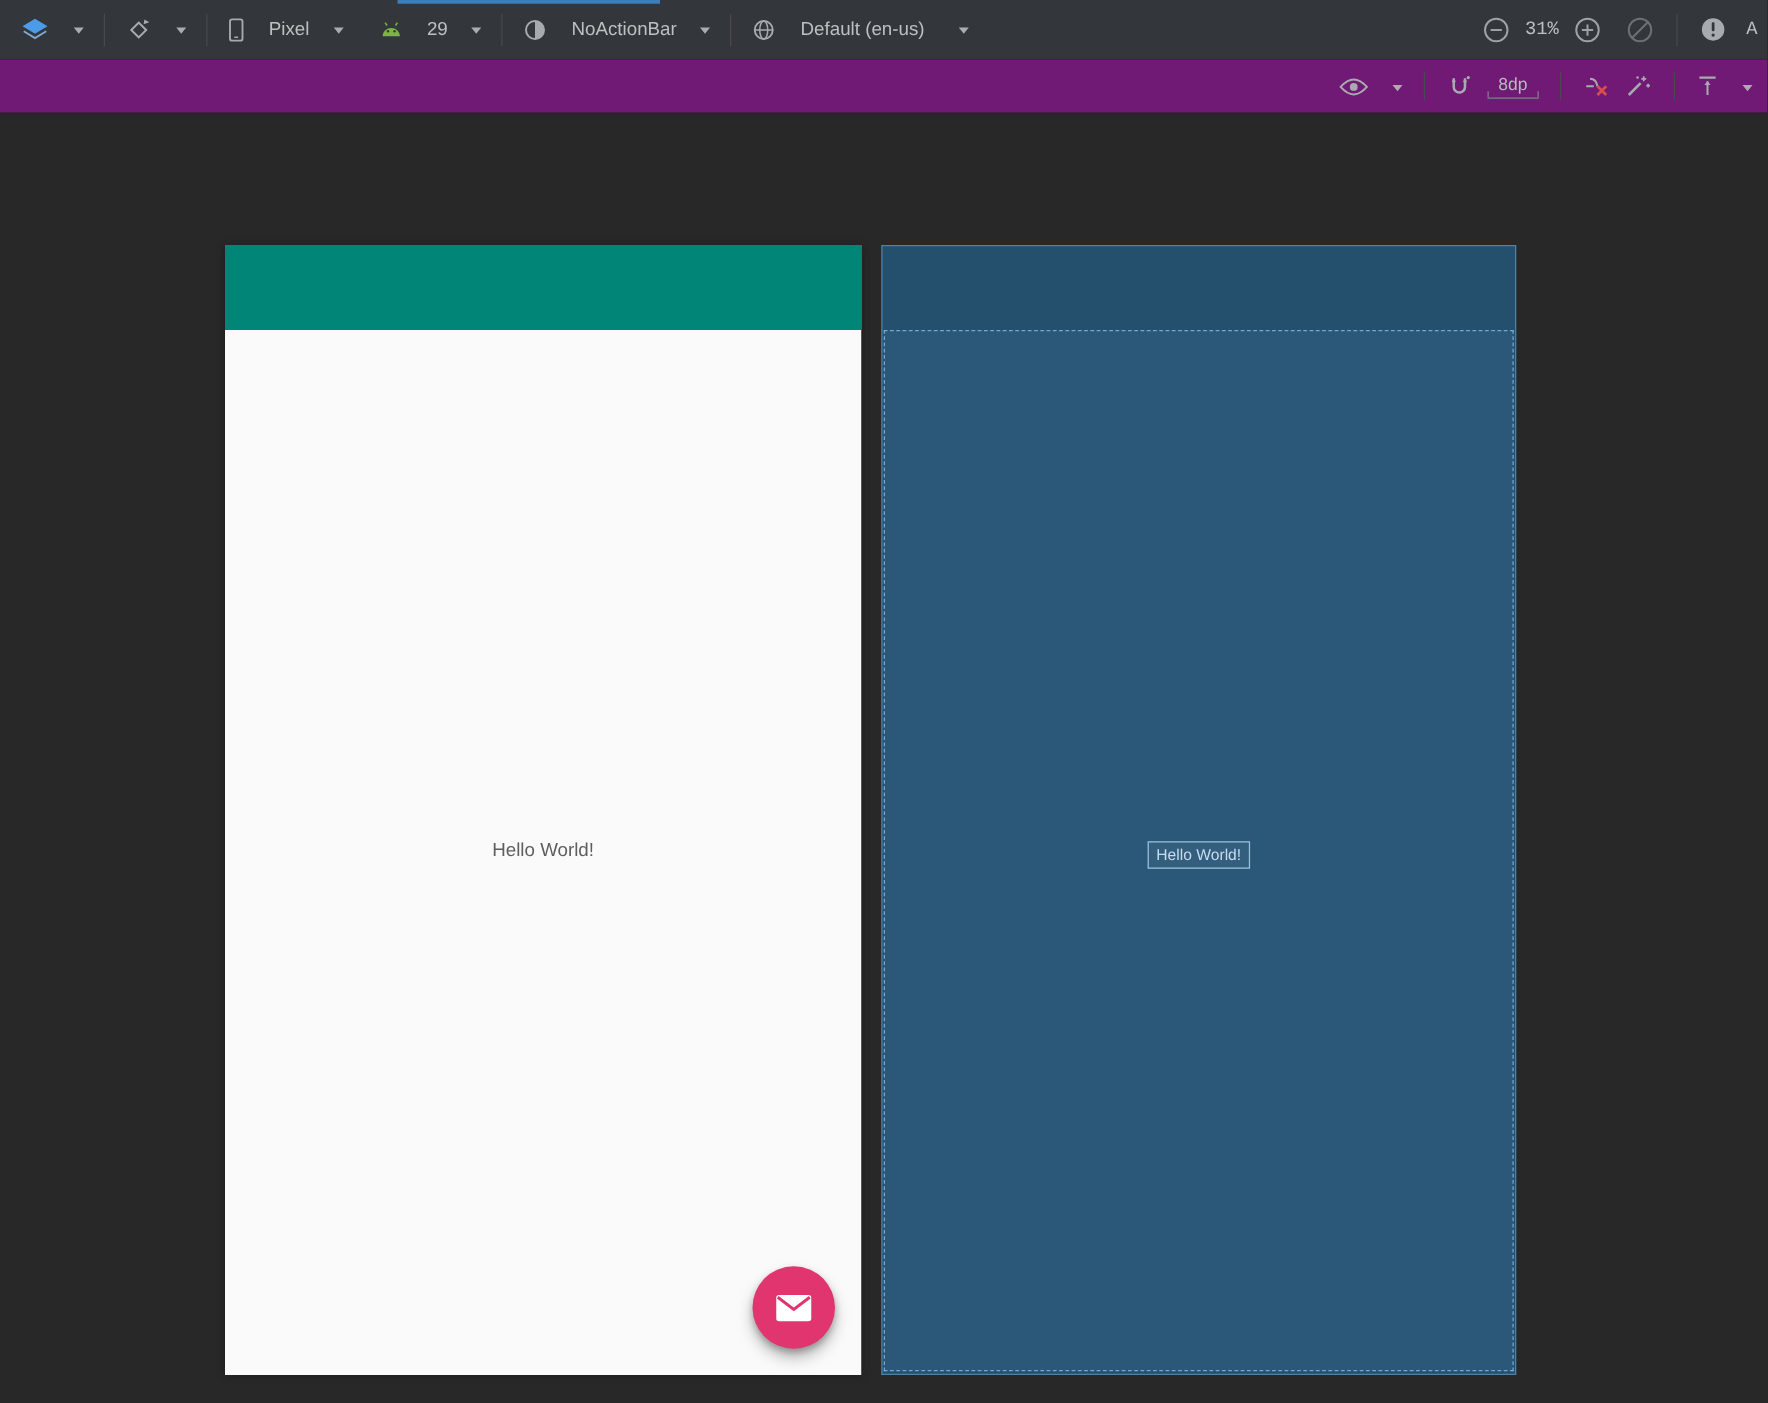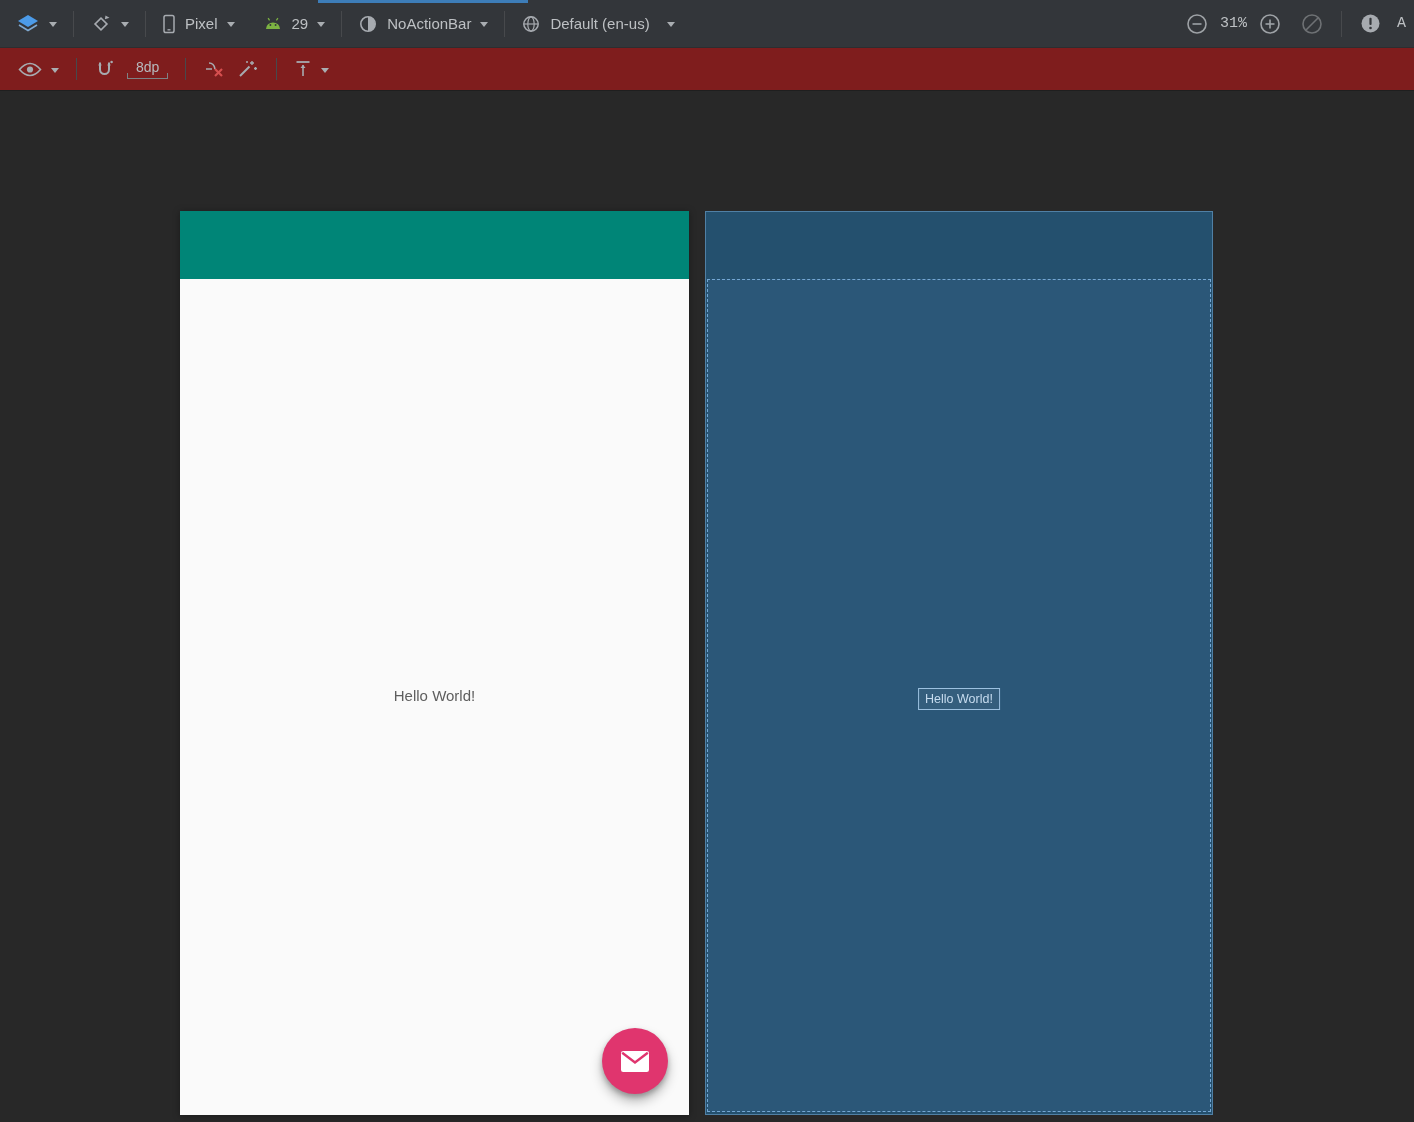--- a/index.html
+++ b/index.html
@@ -3,39 +3,39 @@
 <meta charset="utf-8">
 <style>
   html,body{margin:0;padding:0;}
   body{width:1414px;height:1122px;font-family:"Liberation Sans",sans-serif;background:#282828;}
   .app{position:relative;width:1414px;height:1122px;overflow:hidden;}
 
   
   .toolbar{position:absolute;left:0;right:0;display:flex;align-items:center;box-sizing:border-box;}
   .toolbar-top{top:0;height:48px;padding:0 6px 0 10px;border-bottom:1px solid #2c2e30;}
   .toolbar-second{top:48px;height:43px;padding:0 6px 0 12px;border-bottom:1px solid #1f1f1f;}
-  .tb-btn{display:flex;align-items:center;gap:9px;background:none;border:none;padding:4px 6px;cursor:default;}
+  .tb-btn{display:flex;align-items:center;gap:19px;background:none;border:none;padding:4px 6px;cursor:default;}
   .tb-label{color:#BDC0C3;font-size:15px;white-space:nowrap;}
   .caret{width:0;height:0;border-left:4.5px solid transparent;border-right:4.5px solid transparent;border-top:5px solid #A9ADB1;margin-top:2px;flex:0 0 auto;}
   .sep{width:1px;height:26px;background:#47494C;margin:0 10px;flex:0 0 1px;}
   .sep2{width:1px;height:22px;background:#47494C;margin:0 11px;flex:0 0 1px;}
   .tb-right{margin-left:auto;display:flex;align-items:center;gap:10px;padding-right:2px;font-family:Liberation Mono, monospace;}
   .api-btn{margin-left:16px;}
   .icon{display:inline-flex;align-items:center;justify-content:center;flex:0 0 auto;}
 
   .margin-value{position:relative;color:#B6BABE;font-size:14px;padding:0 9px 3px;border-bottom:1px solid #7E8184;margin:0 6px;}
   .margin-value::before,.margin-value::after{content:"";position:absolute;bottom:0;width:1px;height:5px;background:#7E8184;}
   .margin-value::before{left:0;}
   .margin-value::after{right:0;}
 
   .tab-indicator{position:absolute;top:0;left:318px;width:210px;height:3px;z-index:6;}
   .partial-label{color:#BDC0C3;font-size:15px;margin-left:4px;}
 
   
-  .canvas{position:absolute;top:91px;left:0;right:0;bottom:0;margin-top:15px;}
+  .canvas{position:absolute;top:91px;left:0;right:0;bottom:0;}
 
   .phone-design{position:absolute;left:180px;top:105px;width:509px;height:904px;box-shadow:0 1px 7px rgba(0,0,0,.35);}
   .appbar{position:absolute;top:0;left:0;right:0;height:68px;}
   .hello-design{position:absolute;top:476px;left:0;right:0;text-align:center;font-size:15px;}
   .fab{position:absolute;right:21px;bottom:21px;width:66px;height:66px;border-radius:50%;border:none;display:flex;align-items:center;justify-content:center;box-shadow:0 7px 12px rgba(0,0,0,.28),0 3px 5px rgba(0,0,0,.22);cursor:default;}
 
   .phone-blueprint{position:absolute;left:705px;top:105px;width:508px;height:904px;border:1px solid rgba(116,167,212,.55);box-sizing:border-box;}
   .bp-inner{position:absolute;left:1px;right:1px;top:67px;bottom:2px;border:1px dashed;box-sizing:border-box;}
   .bp-hello{position:absolute;top:476px;left:50%;transform:translateX(-50%);font-size:12.5px;padding:3px 6px;border:1px solid #9CC1E0;background:rgba(255,255,255,0.045);white-space:nowrap;cursor:default;}
 </style>
@@ -158,21 +158,21 @@
               <circle cx="10.5" cy="10.5" r="9" fill="#A7ABB0"></circle>
               <rect x="9.4" y="4.8" width="2.2" height="7.2" rx="1" fill="#33363A"></rect>
               <circle cx="10.5" cy="15" r="1.3" fill="#33363A"></circle>
             </svg>
         </span>
       </button>
       <span class="partial-label">A</span>
     </div>
   </div>
 
-  <div class="toolbar toolbar-second" style="background-color: #7f1d1d;">
+  <div class="toolbar toolbar-second" style="background-color: #701a75; justify-content: flex-end;">
 
     <button class="tb-btn">
       <span class="icon">
         <svg width="24" height="15" viewBox="0 0 24 15">
             <path d="M1.5 7.5 Q12 -4.5 22.5 7.5 Q12 19.5 1.5 7.5 Z" fill="none" stroke="#A7ABB0" stroke-width="1.6"></path>
             <circle cx="12" cy="7.5" r="3.1" fill="#A7ABB0"></circle>
           </svg>
       </span>
       <span class="caret"></span>
     </button>

